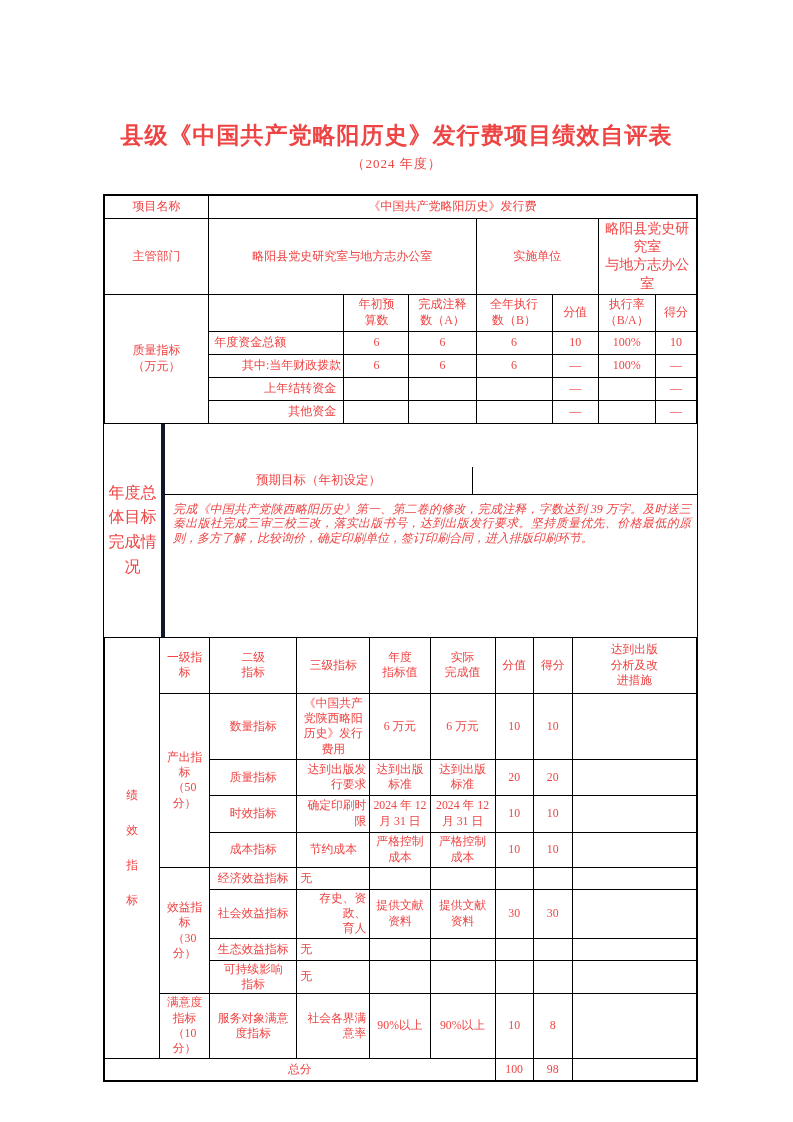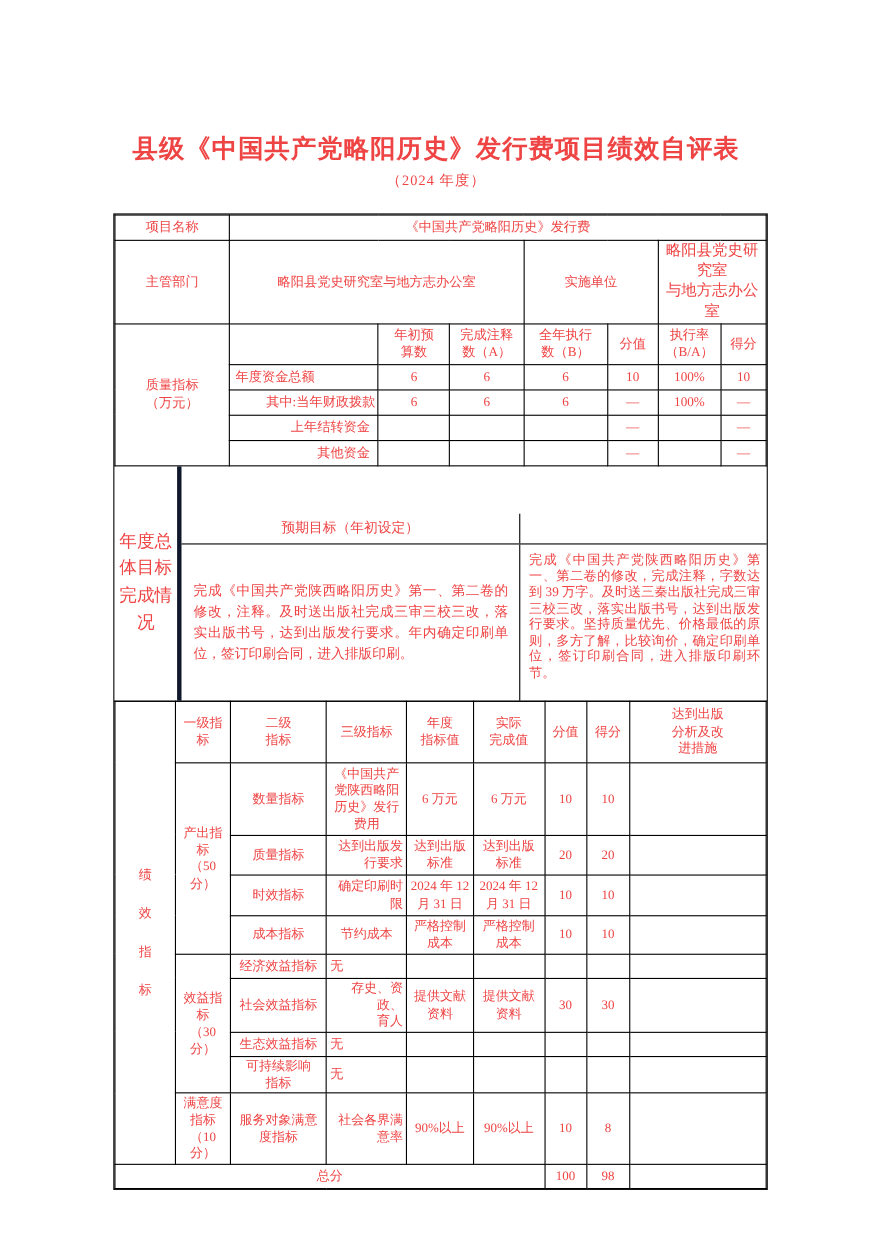--- a/index.html
+++ b/index.html
@@ -62,21 +62,21 @@
   .mid-hdr { display:flex; height:28px; border-bottom:1px solid #000; }
   .mh1 { width:308px; flex:0 0 308px; border-right:1px solid #000;
          display:flex; align-items:center; justify-content:center; font-size:12.5px; }
   .mh2 { flex:1; display:flex; align-items:center; justify-content:center; font-size:12.5px; }
   .mid-body { display:flex; height:142px; }
   .mb1 { width:308px; flex:0 0 308px; border-right:1px solid #000;
          display:flex; align-items:center;
          padding:6px 10px 6px 11px; font-size:12.5px; line-height:19px;
          text-align:justify; }
   .mb2 { flex:1; padding:7px 6px 6px 8px; font-size:12px; line-height:14.6px;
-         text-align:justify; }
+         text-align:justify;font-style:italic; }
   .t3 { margin-top:-1px; }
   .t3 td { font-size:11.8px; padding:1px 3px; }
 </style>
 </head>
 <body>
 
 <div class="page">
 
   <div class="title">县级《中国共产党略阳历史》发行费项目绩效自评表</div>
   <div class="subtitle">（2024 年度）</div>
@@ -163,23 +163,20 @@
     <div class="mid">
       <div class="mid-label">年度总
 体目标
 完成情
 况</div>
       <div class="mid-right">
         <div class="mid-hdr">
           <div class="mh1">预期目标（年初设定）</div>
         </div>
         <div class="mid-body">
-          <div class="mb1">
-              <span>完成《中国共产党陕西略阳历史》第一、第二卷的修改，注释。及时送出版社完成三审三校三改，落实出版书号，达到出版发行要求。年内确定印刷单位，签订印刷合同，进入排版印刷。</span>
-            </div>
           <div class="mb2">完成《中国共产党陕西略阳历史》第一、第二卷的修改，完成注释，字数达到 39 万字。及时送三秦出版社完成三审三校三改，落实出版书号，达到出版发行要求。坚持质量优先、价格最低的原则，多方了解，比较询价，确定印刷单位，签订印刷合同，进入排版印刷环节。</div>
         </div>
       </div>
     </div>
 
     <table class="t3">
       <colgroup>
         <col style="width:55px">
           <col style="width:50px">
           <col style="width:87px">

